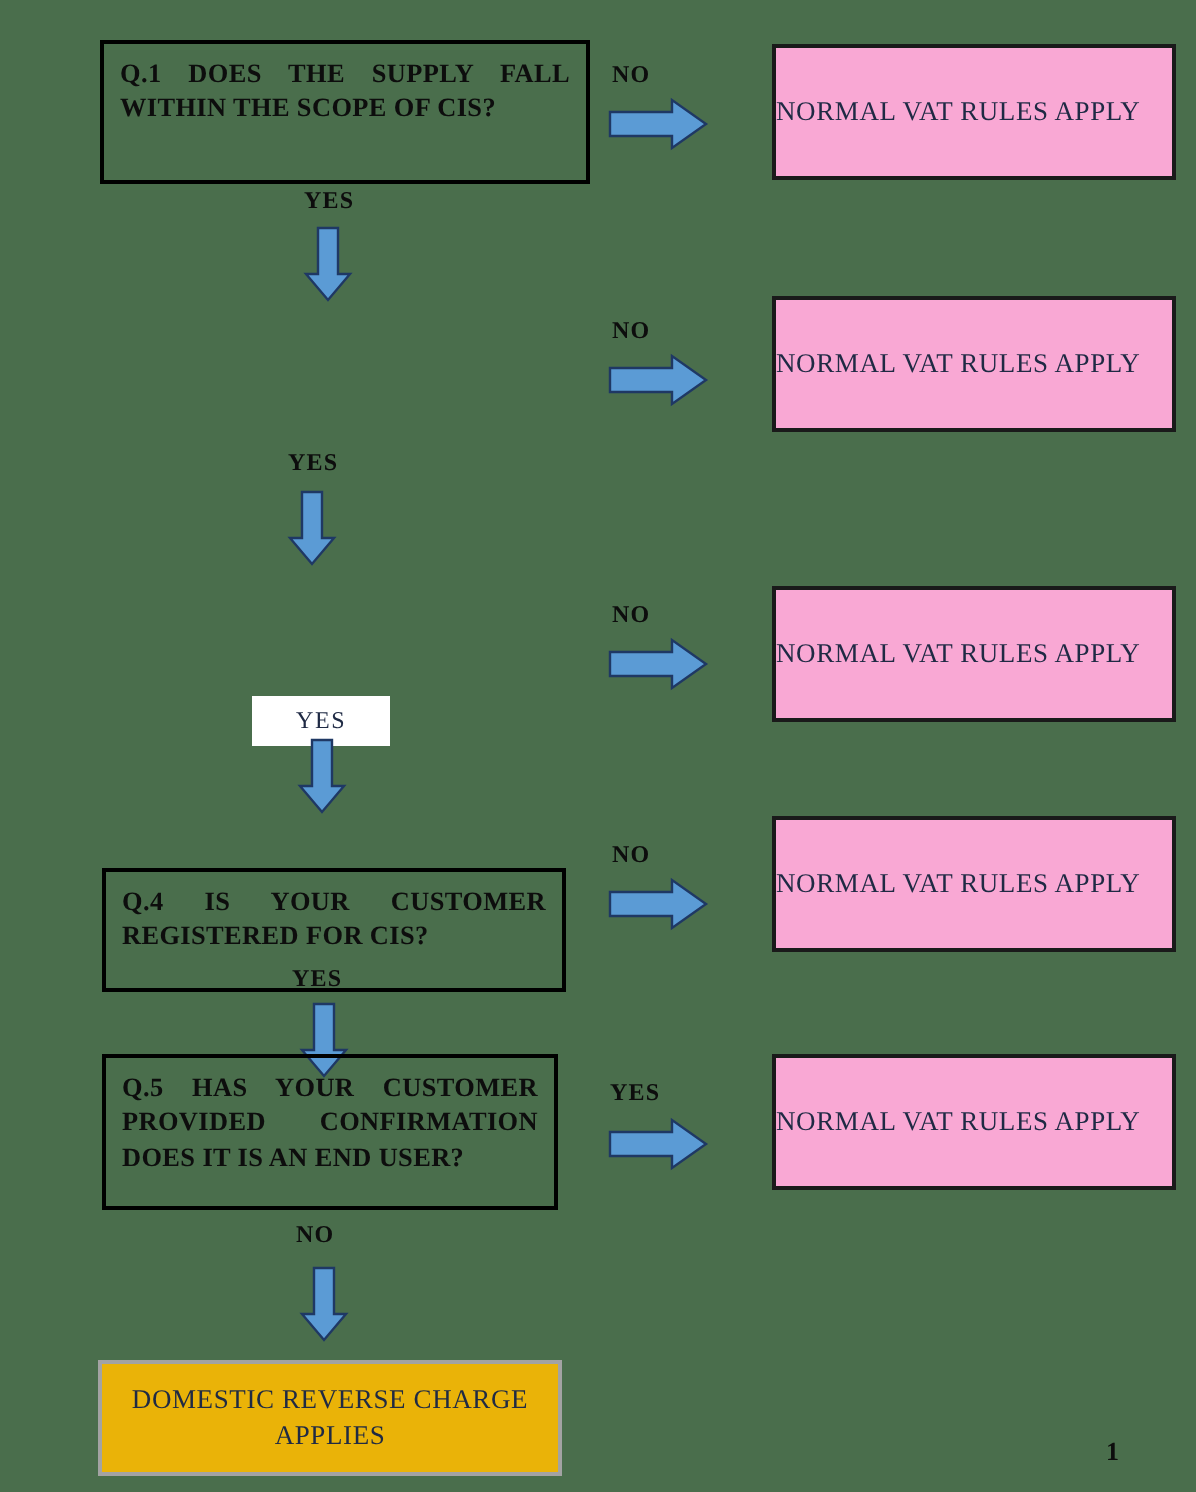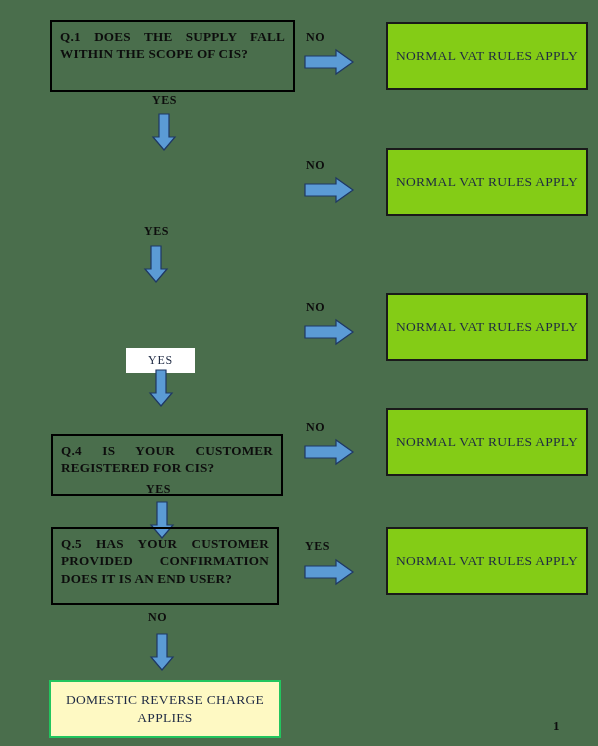--- a/index.html
+++ b/index.html
@@ -40,40 +40,39 @@
     text-align-last: left;
     letter-spacing: 0.2px;
     -webkit-font-smoothing: none;
   }
 
   
   .obox {
     position: absolute;
     box-sizing: border-box;
     border: 2px solid #1a1a1a;
-    background: #84cc16;
+    background: #f9a8d4;
     display: flex;
     align-items: center;
-    justify-content: center;
   }
   .obox .otext {
     font-family: "Liberation Serif", "DejaVu Serif", serif;
     font-size: 13.5px;
     line-height: 1.35;
     color: #1F2A44;
     text-align: center;
     letter-spacing: 0.3px;
   }
 
   
   .fbox {
     position: absolute;
     box-sizing: border-box;
-    border: 2px solid #22c55e;
-    background: #fef9c3;
+    border: 2px solid #a3a3a3;
+    background: #eab308;
     display: flex;
     align-items: center;
     justify-content: center;
   }
   .fbox .ftext {
     font-family: "Liberation Serif", "DejaVu Serif", serif;
     font-size: 13.5px;
     line-height: 1.35;
     color: #1F2A44;
     text-align: center;

